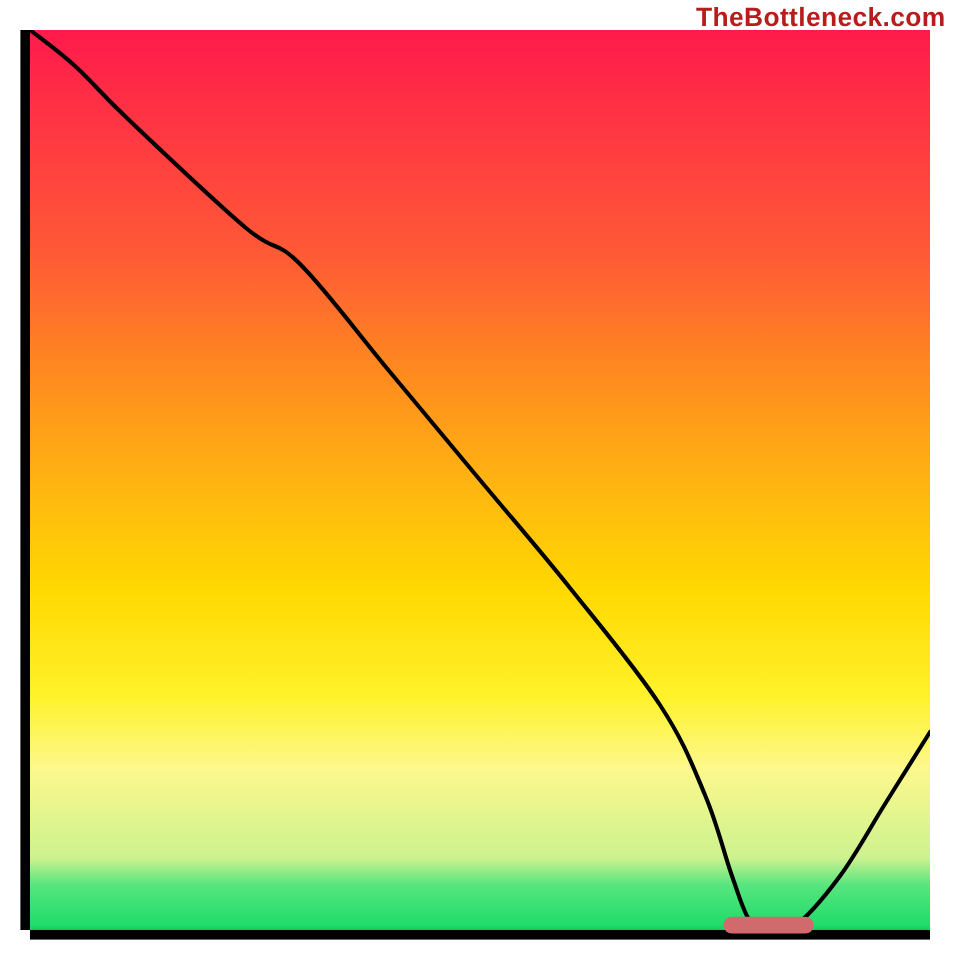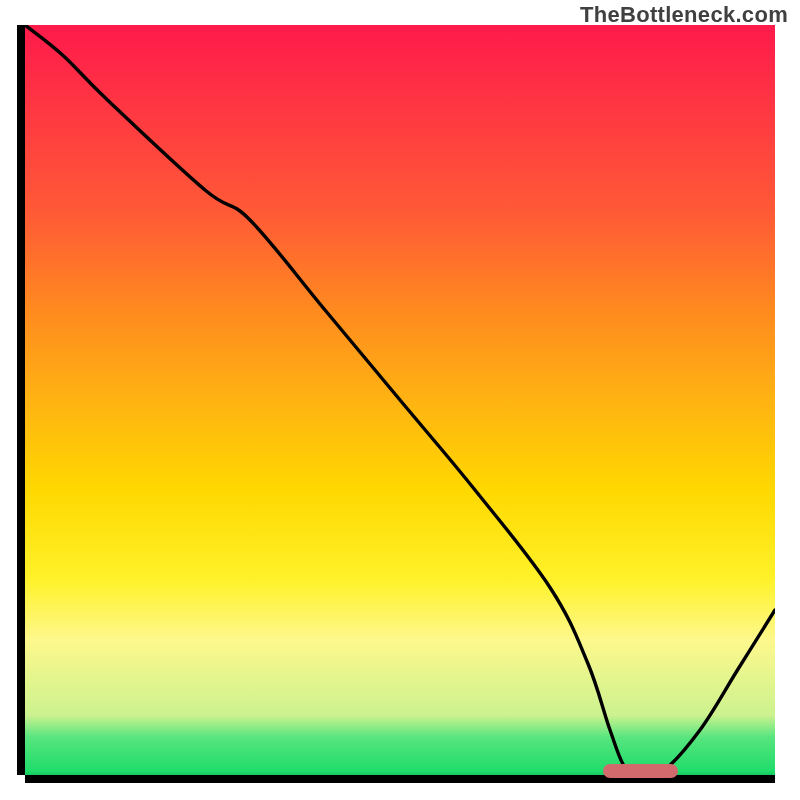--- a/index.html
+++ b/index.html
@@ -12,21 +12,21 @@
   }
   .container {
     position: relative;
     width: 800px;
     height: 800px;
   }
   .watermark {
     position: absolute;
     top: 2px;
     right: 12px;
-    color: #404040;
+    color: #b91c1c;
     font-size: 22px;
     font-weight: 600;
     letter-spacing: 0.3px;
     text-align: right;
   }
   .plot {
     position: absolute;
     left: 25px;
     top: 25px;
     width: 750px;

